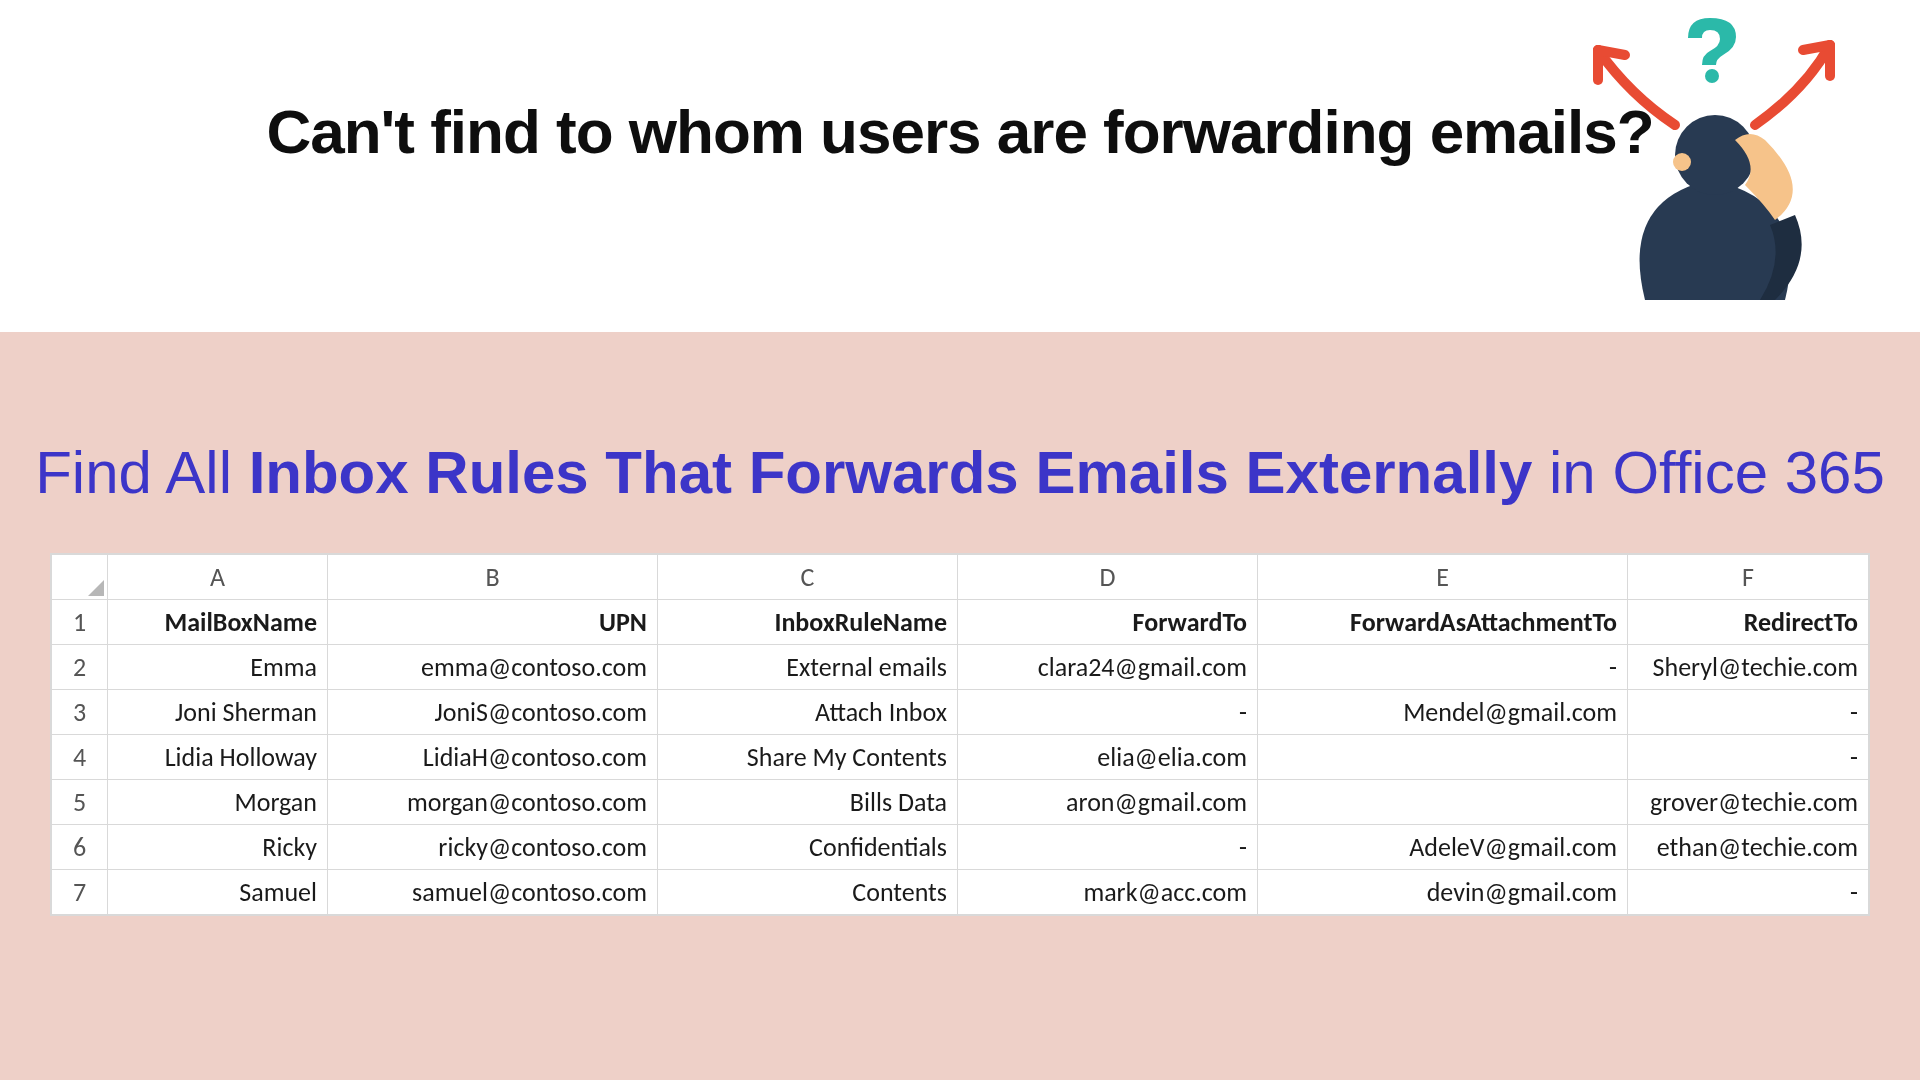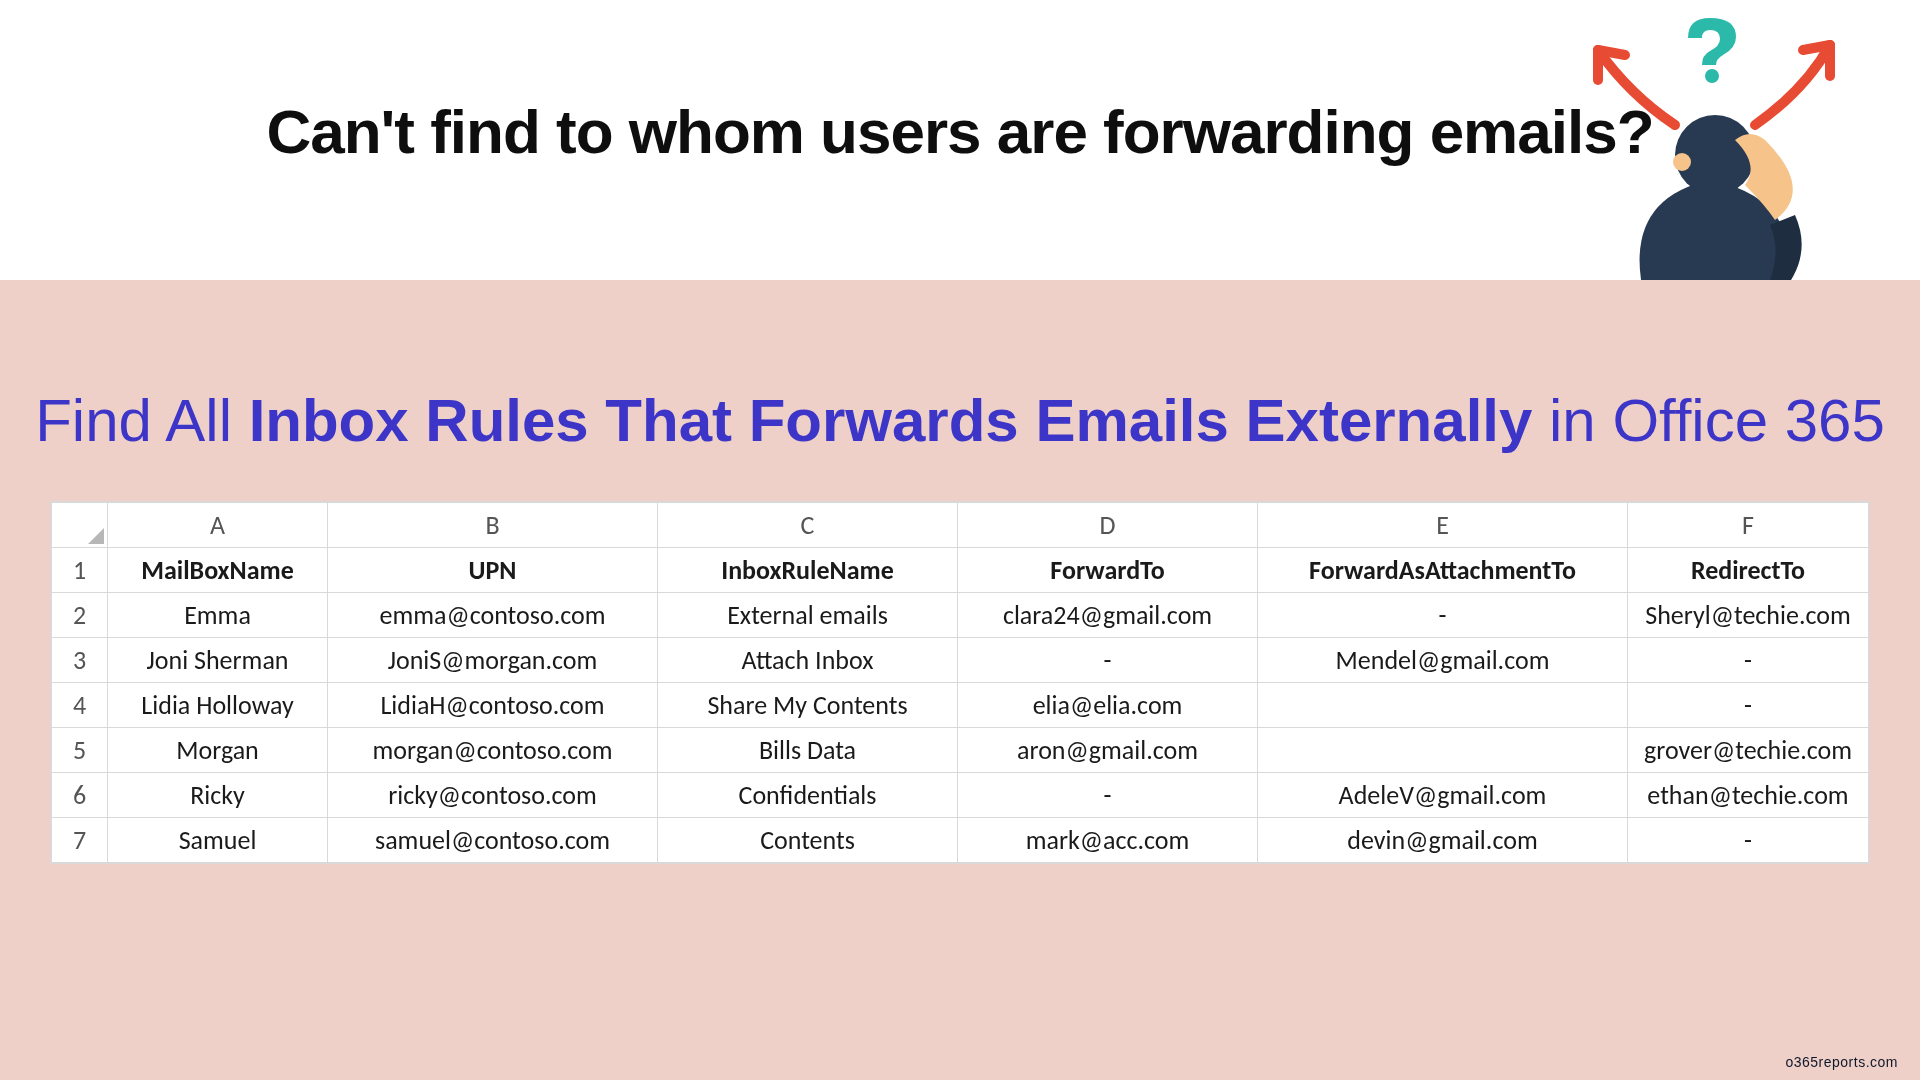--- a/index.html
+++ b/index.html
@@ -1,20 +1,20 @@
 <!DOCTYPE html>
 <html><head>
 <meta charset="utf-8">
 <style>
   * { box-sizing: border-box; margin: 0; padding: 0; }
   html, body { width: 1920px; height: 1080px; font-family: Arial, Helvetica, sans-serif; background:#fff; overflow:hidden; }
 
   .top {
     width: 100%;
-    height: 280px;
+    height: 332px;
     background: #ffffff;
     position: relative;
   }
   .headline {
     position: absolute;
     top: 95px;
     left: 0;
     width: 100%;
     text-align: center;
     font-size: 62px;
@@ -61,21 +61,21 @@
     width: 100%;
     border-collapse: collapse;
     font-family: "Calibri","Segoe UI",Arial,sans-serif;
     font-size: 26px;
     color: #1a1a1a;
     table-layout: fixed;
   }
   table.sheet th, table.sheet td {
     border: 1px solid #d9d9d9;
     padding: 6px 10px;
-    text-align: center;
+    text-align: right;
     white-space: nowrap;
     overflow: hidden;
   }
   
   table.sheet thead th {
     background: #ffffff;
     font-weight: 400;
     text-align: center;
     color: #555;
     height: 40px;
@@ -207,21 +207,21 @@
           <td>Emma</td>
           <td>emma@contoso.com</td>
           <td>External emails</td>
           <td>clara24@gmail.com</td>
           <td>-</td>
           <td>Sheryl@techie.com</td>
         </tr>
         <tr>
           <th>3</th>
           <td>Joni Sherman</td>
-          <td>JoniS@morgan.com</td>
+          <td>JoniS@contoso.com</td>
           <td>Attach Inbox</td>
           <td>-</td>
           <td>Mendel@gmail.com</td>
           <td>-</td>
         </tr>
         <tr>
           <th>4</th>
           <td>Lidia Holloway</td>
           <td>LidiaH@contoso.com</td>
           <td>Share My Contents</td>

